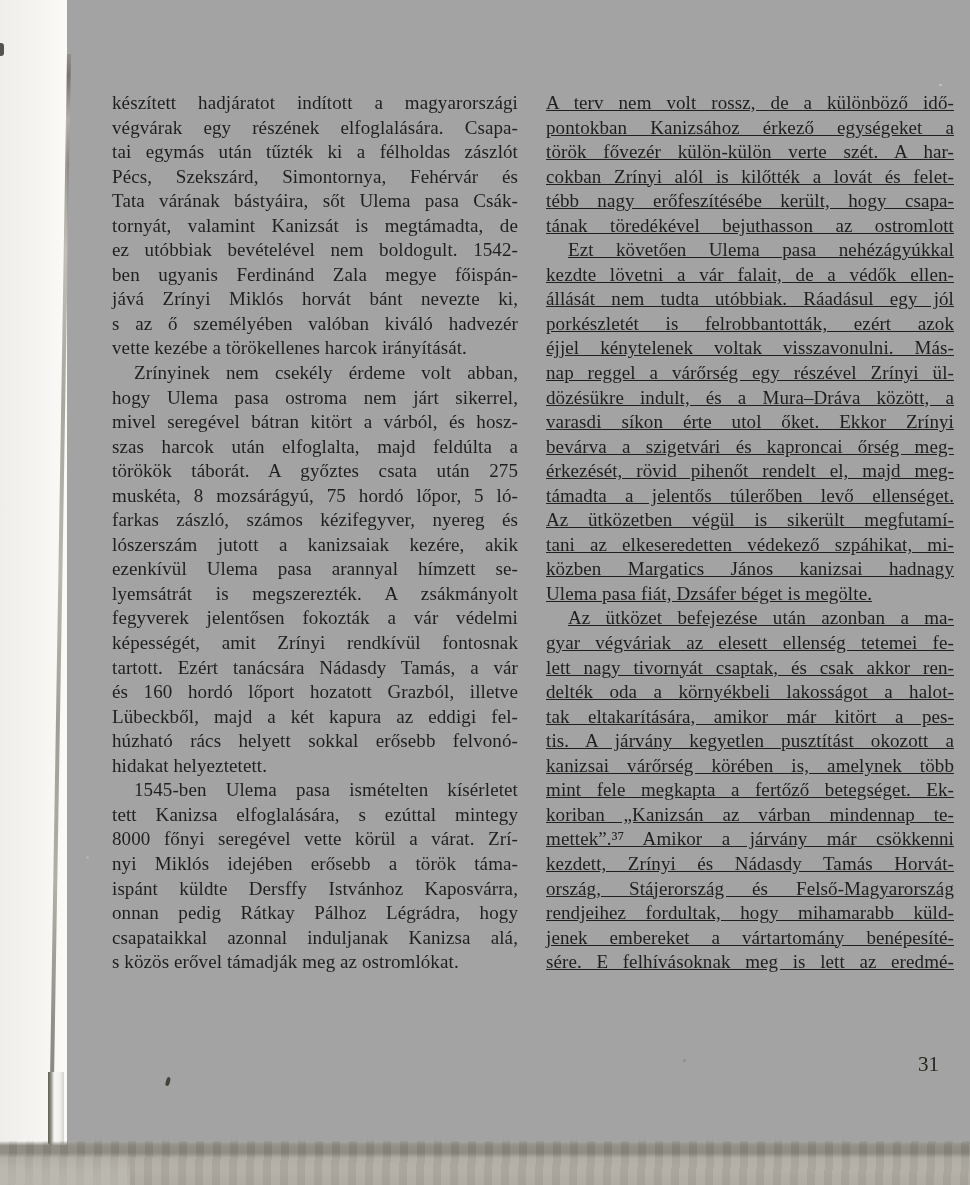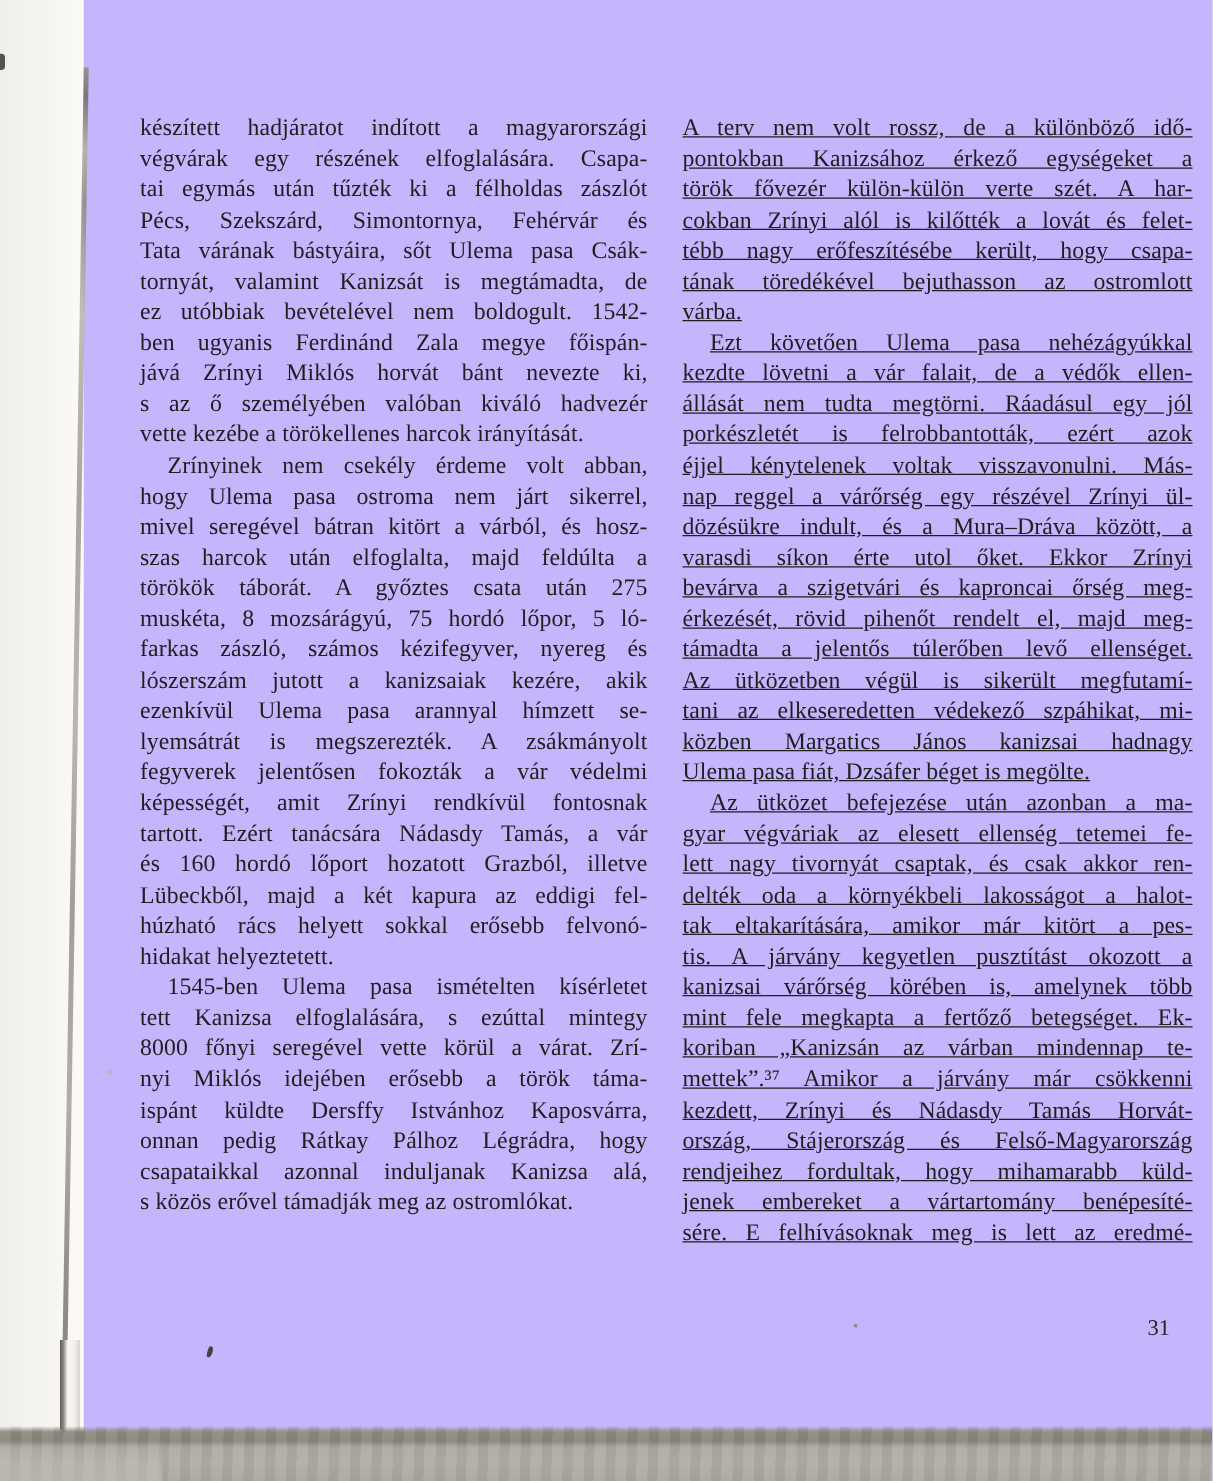--- a/index.html
+++ b/index.html
@@ -1,19 +1,19 @@
 <!DOCTYPE html>
 <html><head>
 <meta charset="utf-8">
 <style>
   html,body{margin:0;padding:0;background:#e9e8e4;}
   #stage{
     position:relative;
     width:970px;height:1185px;
-    background:#c4b5fd;
+    background:#a3a3a3;
     overflow:hidden;
     font-family:"Liberation Serif","DejaVu Serif",serif;
   }
   
   .left-margin-shade{
     position:absolute;left:0;top:0;width:67px;height:1145px;
     background:linear-gradient(90deg,#efeeea 0%,#f5f4f0 55%,#fbfaf7 100%);
   }
   
   .spine-line{
@@ -47,21 +47,21 @@
     font-size:19px;line-height:24.55px;color:#1f1f1f;
     letter-spacing:.1px;
   }
   #col-left{left:112px;width:406px;}
   #col-right{left:546px;width:408px;text-decoration:underline;}
   .line{text-align:justify;text-align-last:justify;white-space:normal;}
   .line.plast{text-align-last:left;}
   .line.indent{text-indent:22px;}
   .page-number{
     position:absolute;left:918px;top:1052px;width:40px;
-    font-size:18px;color:#26261f;
+    font-size:21px;color:#26261f;
   }
   
   .speck{position:absolute;border-radius:50%;}
   .speck-topleft{left:0;top:43px;width:4px;height:13px;background:#55534d;border-radius:0 3px 3px 0;}
   .speck-comma{
     left:166px;top:1077px;width:4px;height:9px;background:#45423c;
     border-radius:60% 60% 70% 30%;transform:rotate(14deg);
   }
   .speck-dot-mid{left:683px;top:1059px;width:3px;height:3px;background:#8d8d86;}
   .speck-dot-right{left:939px;top:84px;width:3px;height:2px;background:#c9c8c2;}
@@ -113,24 +113,23 @@
       <div class="line">csapataikkal azonnal induljanak Kanizsa alá,</div>
       <div class="line plast">s közös erővel támadják meg az ostromlókat.</div>
     </div>
   <div class="col" id="col-right">
       <div class="line">A terv nem volt rossz, de a különböző idő-</div>
       <div class="line">pontokban Kanizsához érkező egységeket a</div>
       <div class="line">török fővezér külön-külön verte szét. A har-</div>
       <div class="line">cokban Zrínyi alól is kilőtték a lovát és felet-</div>
       <div class="line">tébb nagy erőfeszítésébe került, hogy csapa-</div>
       <div class="line">tának töredékével bejuthasson az ostromlott</div>
-      <div class="line plast">várba.</div>
       <div class="line indent">Ezt követően Ulema pasa nehézágyúkkal</div>
       <div class="line">kezdte lövetni a vár falait, de a védők ellen-</div>
-      <div class="line">állását nem tudta megtörni. Ráadásul egy jól</div>
+      <div class="line">állását nem tudta utóbbiak. Ráadásul egy jól</div>
       <div class="line">porkészletét is felrobbantották, ezért azok</div>
       <div class="line">éjjel kénytelenek voltak visszavonulni. Más-</div>
       <div class="line">nap reggel a várőrség egy részével Zrínyi ül-</div>
       <div class="line">dözésükre indult, és a Mura–Dráva között, a</div>
       <div class="line">varasdi síkon érte utol őket. Ekkor Zrínyi</div>
       <div class="line">bevárva a szigetvári és kaproncai őrség meg-</div>
       <div class="line">érkezését, rövid pihenőt rendelt el, majd meg-</div>
       <div class="line">támadta a jelentős túlerőben levő ellenséget.</div>
       <div class="line">Az ütközetben végül is sikerült megfutamí-</div>
       <div class="line">tani az elkeseredetten védekező szpáhikat, mi-</div>

